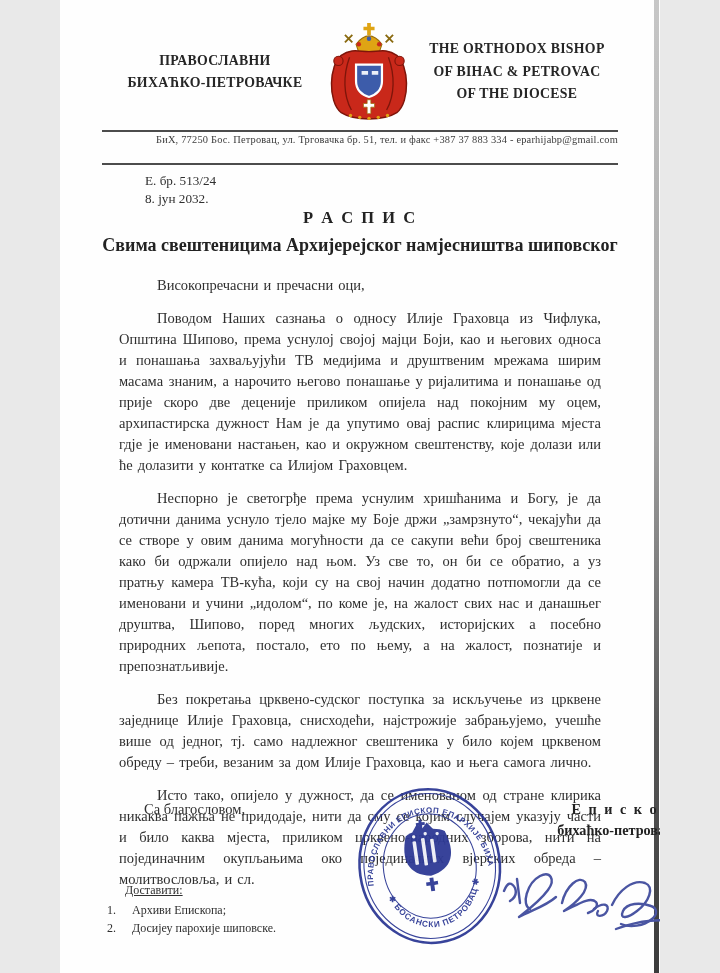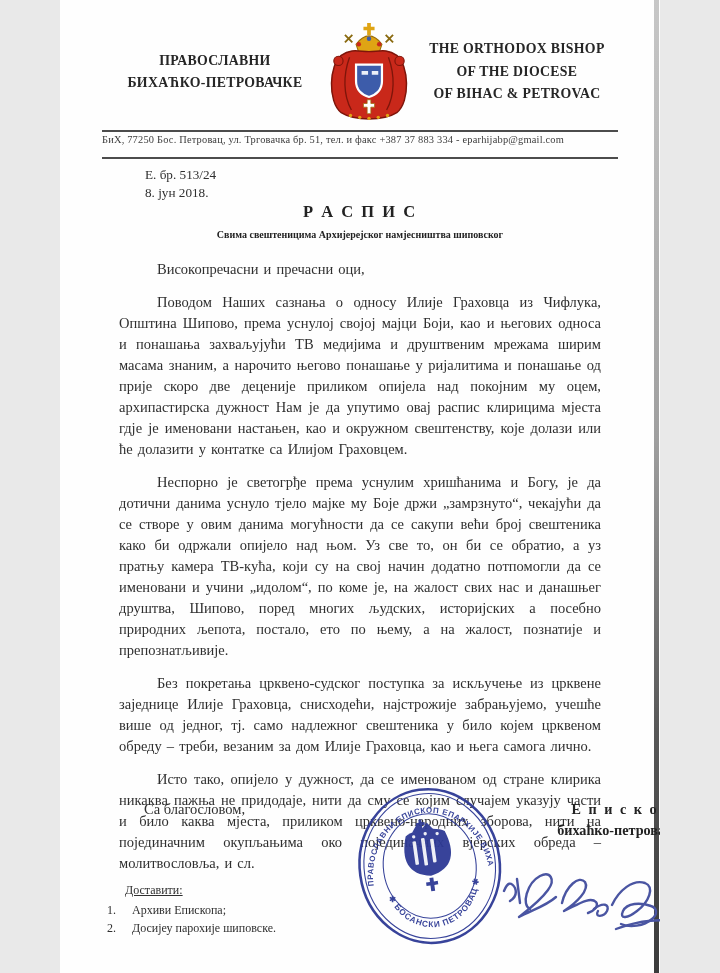--- a/index.html
+++ b/index.html
@@ -21,28 +21,28 @@
   }
   .hdr-block{font-weight:bold;font-size:13.8px;line-height:1.62;text-align:center;letter-spacing:.3px;color:#262626;}
   .hdr-left{width:232px;}
   .hdr-right{width:218px;}
   .crest{width:114px;height:100px;flex:0 0 auto;}
   
   .address-band{
     margin:8px 42px 0 42px;
     border-top:2px solid #4c4c4c;
     border-bottom:2px solid #4c4c4c;
-    padding:2px 0 12px 0;
-    text-align:left;font-size:10.4px;color:#3c3c3c;letter-spacing:.2px;
+    padding:2px 0 18px 0;
+    text-align:right;font-size:10.4px;color:#3c3c3c;letter-spacing:.2px;
   }
   
   .ref{margin:7px 0 0 85px;font-size:13.2px;line-height:1.38;}
   
   .title{text-align:center;font-weight:bold;font-size:16.5px;letter-spacing:2px;color:#222;}
-  .subtitle{margin-top:7px;text-align:center;font-weight:bold;font-size:10px;color:#222;}
+  .subtitle{margin-top:7px;text-align:center;font-weight:bold;font-size:18px;color:#222;}
   
   .body-text{margin:19px 47px 0 47px;font-size:14.5px;line-height:21px;text-align:justify;word-spacing:1.5px;}
   .body-text p{margin:12px;text-indent:38px;}
   .body-text p.salutation{margin-bottom:9px;}
   
   .footer{position:absolute;left:0;bottom:0;width:100%;height:212px;}
   .closing{position:absolute;left:84px;top:40px;font-size:14.5px;text-align:center;}
   .stamp-wrap{position:absolute;left:296px;top:24px;transform:rotate(-8deg);opacity:.95;}
   .sig-title{position:absolute;left:448px;top:40px;width:230px;text-align:center;font-weight:bold;color:#222;}
   .sig-title .l1{font-size:14.2px;letter-spacing:2px;}
@@ -88,30 +88,30 @@
 
       <circle cx="40" cy="101" r="1.8" fill="#dfa414"></circle>
       <circle cx="50" cy="103" r="1.8" fill="#dfa414"></circle>
       <circle cx="60" cy="104" r="1.8" fill="#dfa414"></circle>
       <circle cx="70" cy="103" r="1.8" fill="#dfa414"></circle>
       <circle cx="80" cy="101" r="1.8" fill="#dfa414"></circle>
     </svg>
 
     <div class="hdr-block hdr-right">
       <div>THE ORTHODOX BISHOP</div>
+      <div>OF BIHAC &amp; PETROVAC</div>
       <div>OF THE DIOCESE</div>
-      <div>OF BIHAC &amp; PETROVAC</div>
     </div>
   </div>
 
   <div class="address-band">БиХ, 77250 Бос. Петровац, ул. Трговачка бр. 51, тел. и факс +387 37 883 334 - eparhijabp@gmail.com</div>
 
   <div class="ref">
     <div>Е. бр. 513/24</div>
-    <div>8. јун 2018.</div>
+    <div>8. јун 2032.</div>
   </div>
 
   <div class="title">Р А С П И С</div>
   <div class="subtitle">Свима свештеницима Архијерејског намјесништва шиповског</div>
 
   <div class="body-text">
     <p class="salutation">Високопречасни и пречасни оци,</p>
     <p>Поводом Наших сазнања о односу Илије Граховца из Чифлука, Општина Шипово, према уснулој својој мајци Боји, као и његових односа и понашања захваљујући ТВ медијима и друштвеним мрежама ширим масама знаним, а нарочито његово понашање у ријалитима и понашање од прије скоро две деценије приликом опијела над покојним му оцем, архипастирска дужност Нам је да упутимо овај распис клирицима мјеста гдје је именовани настањен, као и окружном свештенству, које долази или ће долазити у контатке са Илијом Граховцем.</p>
     <p>Неспорно је светогрђе према уснулим хришћанима и Богу, је да дотични данима уснуло тјело мајке му Боје држи „замрзнуто“, чекајући да се створе у овим данима могућности да се сакупи већи број свештеника како би одржали опијело над њом. Уз све то, он би се обратио, а уз пратњу камера ТВ-кућа, који су на свој начин додатно потпомогли да се именовани и учини „идолом“, по коме је, на жалост свих нас и данашњег друштва, Шипово, поред многих људских, историјских а посебно природних љепота, постало, ето по њему, а на жалост, познатије и препознатљивије.</p>
     <p>Без покретања црквено-судског поступка за искључење из црквене заједнице Илије Граховца, снисходећи, најстрожије забрањујемо, учешће више од једног, тј. само надлежног свештеника у било којем црквеном обреду – треби, везаним за дом Илије Граховца, као и њега самога лично.</p>

